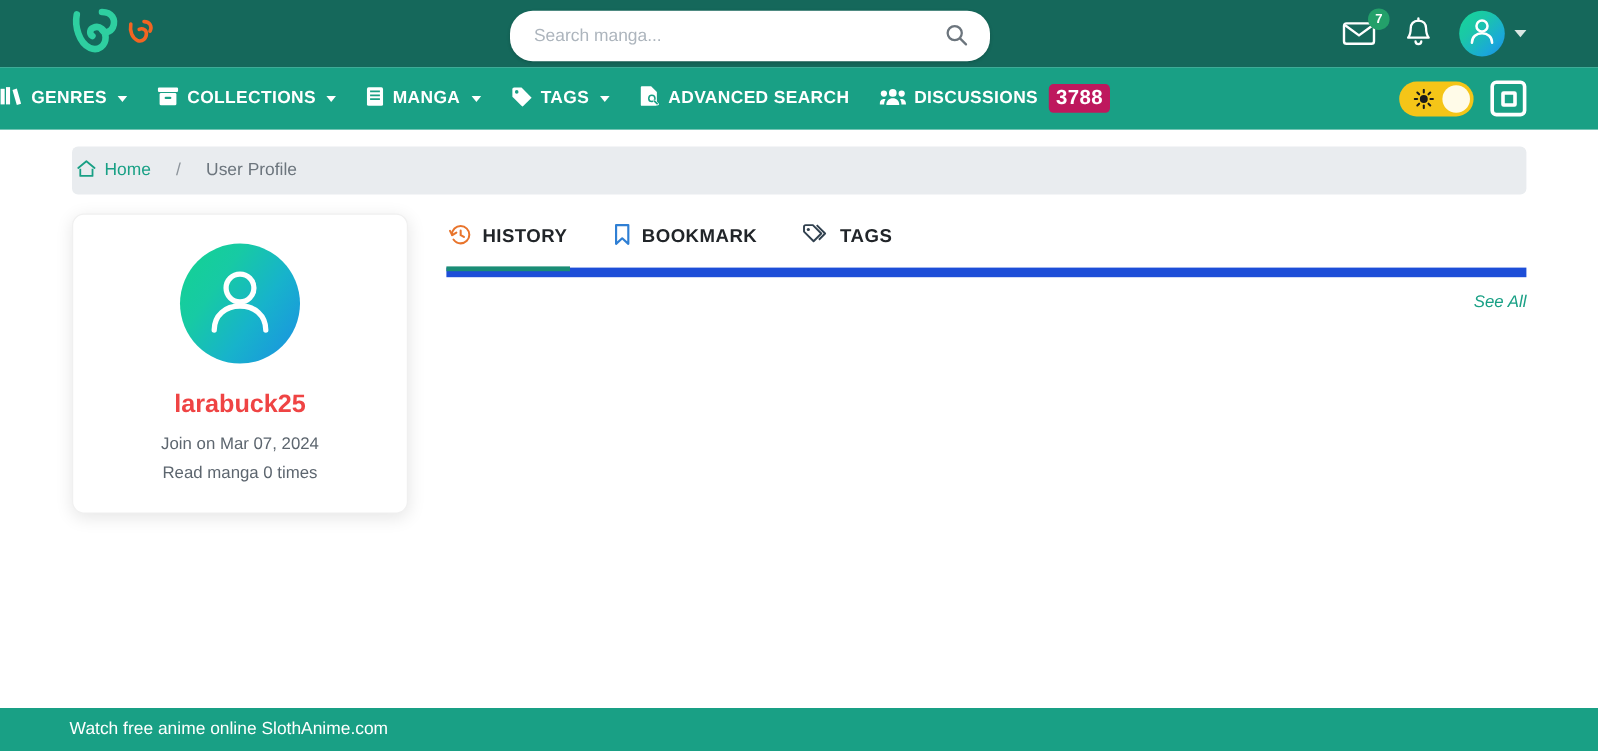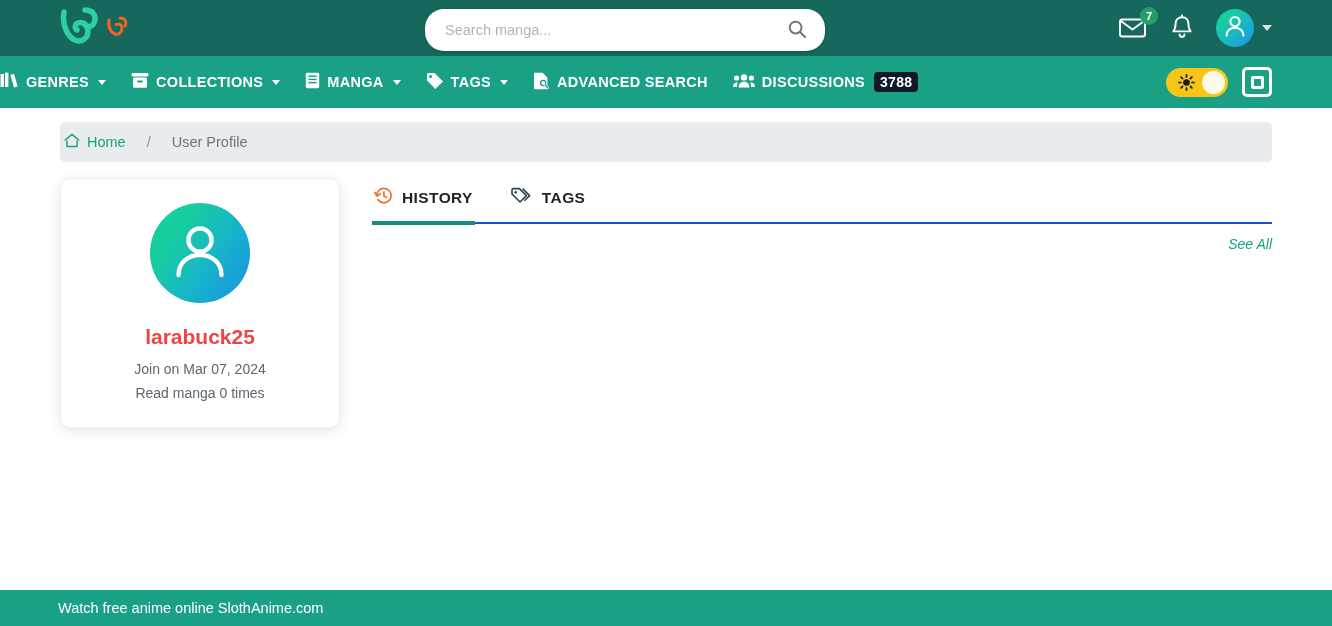--- a/index.html
+++ b/index.html
@@ -150,23 +150,23 @@
     white-space: nowrap;
   }
   .nav-caret {
     width: 0; height: 0;
     border-left: 4.5px solid transparent;
     border-right: 4.5px solid transparent;
     border-top: 5px solid #ffffff;
     margin-left: 2px;
   }
   .disc-badge {
-    background: #0f172a;
+    background: #be185d;
     color: #fff;
-    font-size: 14px;
+    font-size: 17px;
     font-weight: bold;
     border-radius: 4px;
     padding: 2px 6px;
     margin-left: 2px;
   }
   .nav-right {
     position: absolute;
     right: 60px;
     display: flex;
     align-items: center;
@@ -279,23 +279,23 @@
     font-size: 14px;
     color: #5d666f;
     margin-bottom: 8px;
   }
   .umeta:last-child { margin-bottom: 0; }
 
   .content-col { flex: 1; min-width: 0; }
 
   .tabs {
     display: flex;
-    align-items: flex-end;
+    align-items: flex-start;
     gap: 34px;
-    border-bottom: 2px solid #1d4ed8;
+    border-bottom: 8px solid #1d4ed8;
   }
   .tab {
     display: flex;
     align-items: center;
     gap: 9px;
     padding: 8px 2px 12px 2px;
     font-size: 15.5px;
     font-weight: bold;
     letter-spacing: .4px;
     color: #212529;
@@ -561,20 +561,28 @@
         <span>
           <svg width="19" height="19" viewBox="0 0 19 19" fill="none" xmlns="http://www.w3.org/2000/svg">
             <path d="M2.6 9.6 C2.6 5.6 5.9 2.4 9.9 2.4 C13.9 2.4 17.1 5.6 17.1 9.6 C17.1 13.6 13.9 16.8 9.9 16.8 C7.4 16.8 5.2 15.5 3.9 13.6" stroke="#e8742c" stroke-width="1.7" stroke-linecap="round" fill="none"></path>
             <path d="M1 6.4 L2.9 10 L6.3 7.8" stroke="#e8742c" stroke-width="1.7" stroke-linecap="round" stroke-linejoin="round" fill="none"></path>
             <path d="M9.9 6.2 L9.9 9.9 L12.6 11.4" stroke="#e8742c" stroke-width="1.7" stroke-linecap="round" fill="none"></path>
           </svg>
         </span>
         <span>HISTORY</span>
       </button>
 
+      <button class="tab">
+        <span>
+          <svg width="15" height="19" viewBox="0 0 15 19" fill="none" xmlns="http://www.w3.org/2000/svg">
+            <path d="M2.4 1.6 L12.6 1.6 L12.6 17.2 L7.5 12.6 L2.4 17.2 Z" stroke="#2f7fd4" stroke-width="1.8" stroke-linejoin="round" fill="none"></path>
+          </svg>
+        </span>
+        <span>BOOKMARK</span>
+      </button>
 
 
       <button class="tab">
         <span>
           <svg width="22" height="18" viewBox="0 0 22 18" fill="none" xmlns="http://www.w3.org/2000/svg">
             <path d="M1 3 C1 2.2 1.6 1.6 2.4 1.6 L8.4 1.6 L15.4 8.6 L9 15 L1 7 Z" stroke="#31414f" stroke-width="1.6" stroke-linejoin="round" fill="none"></path>
             <circle cx="4.6" cy="5.2" r="1.3" fill="#31414f"></circle>
             <path d="M11.6 1.6 L18.6 8.6 L13.4 13.8" stroke="#31414f" stroke-width="1.6" stroke-linejoin="round" fill="none"></path>
           </svg>
         </span>

